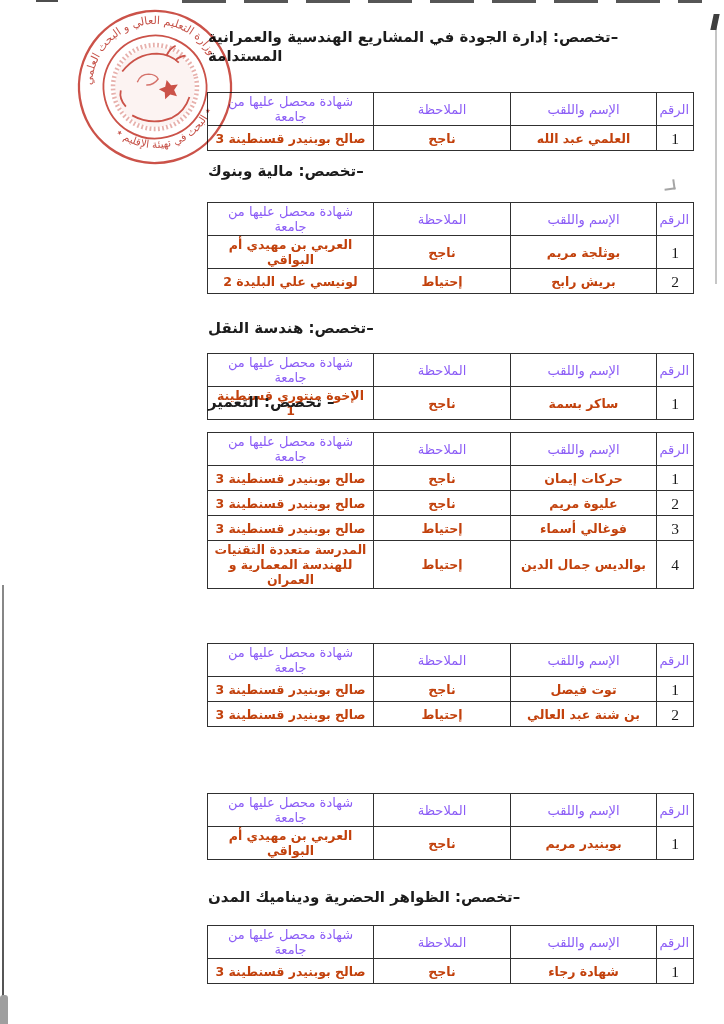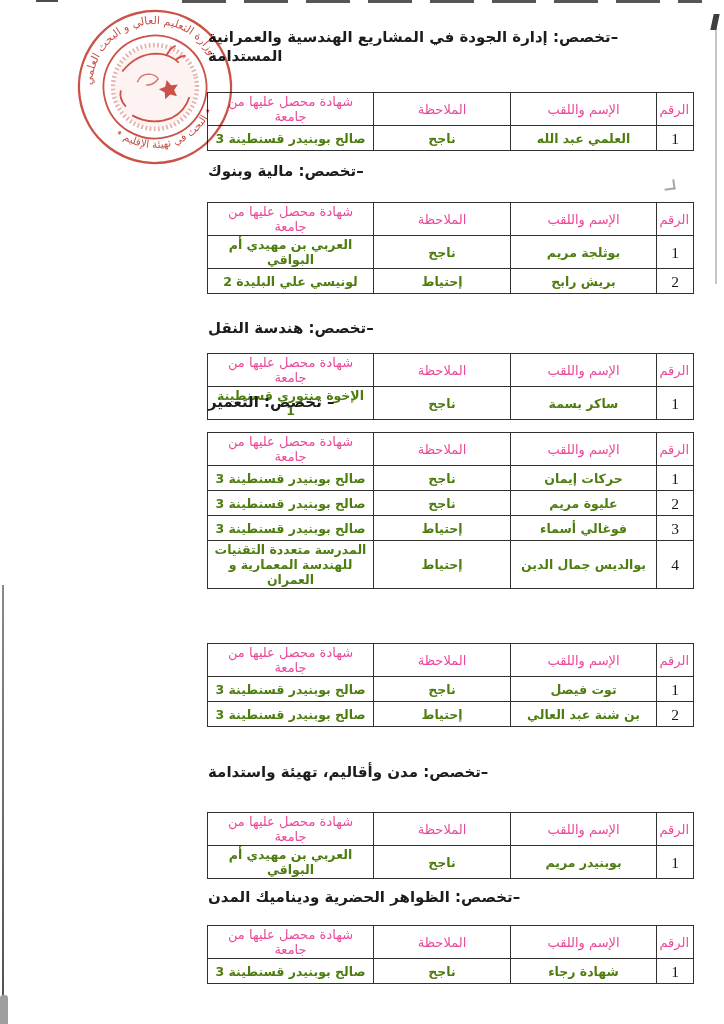--- a/index.html
+++ b/index.html
@@ -30,24 +30,24 @@
   }
   
   table.results{
     border-collapse:collapse;width:486px;table-layout:fixed;background:#fff;
   }
   .c-num{width:37px;} .c-name{width:146px;} .c-remark{width:137px;} .c-cert{width:166px;}
   table.results th,table.results td{
     border:1px solid #303030;text-align:center;vertical-align:middle;padding:1px 4px;
   }
   table.results th{
-    height:23px;font-weight:normal;font-size:13px;color:#ec4899;
+    height:23px;font-weight:normal;font-size:13px;color:#8b5cf6;
   }
   table.results td{
-    height:22px;font-weight:bold;font-size:12.5px;line-height:15px;color:#4d7c0f;
+    height:22px;font-weight:bold;font-size:12.5px;line-height:15px;color:#c2410c;
   }
   table.results td.num{
     font-family:"Liberation Serif",serif;font-weight:normal;font-size:15.5px;color:#1a1a1a;
   }
   
   .stamp{
     position:absolute;left:71px;top:3px;width:168px;height:168px;z-index:5;
     transform:rotate(-14deg);opacity:.88;mix-blend-mode:multiply;pointer-events:none;
   }
   .stamp text{font-family:"DejaVu Sans",sans-serif;}
@@ -272,21 +272,20 @@
           <td class="num">2</td>
           <td class="name">بن شنة عبد العالي</td>
           <td class="remark">إحتياط</td>
           <td class="cert">صالح بوبنيدر قسنطينة 3</td>
         </tr>
           </tbody>
     </table>
   </section>
 
   <section class="section">
-    <h2 class="section-title">–تخصص: مدن وأقاليم، تهيئة واستدامة</h2>
     <table class="results">
       <colgroup>
         <col class="c-num">
             <col class="c-name">
             <col class="c-remark">
             <col class="c-cert">
       </colgroup>
       <thead>
         <tr>
           <th>الرقم</th>

